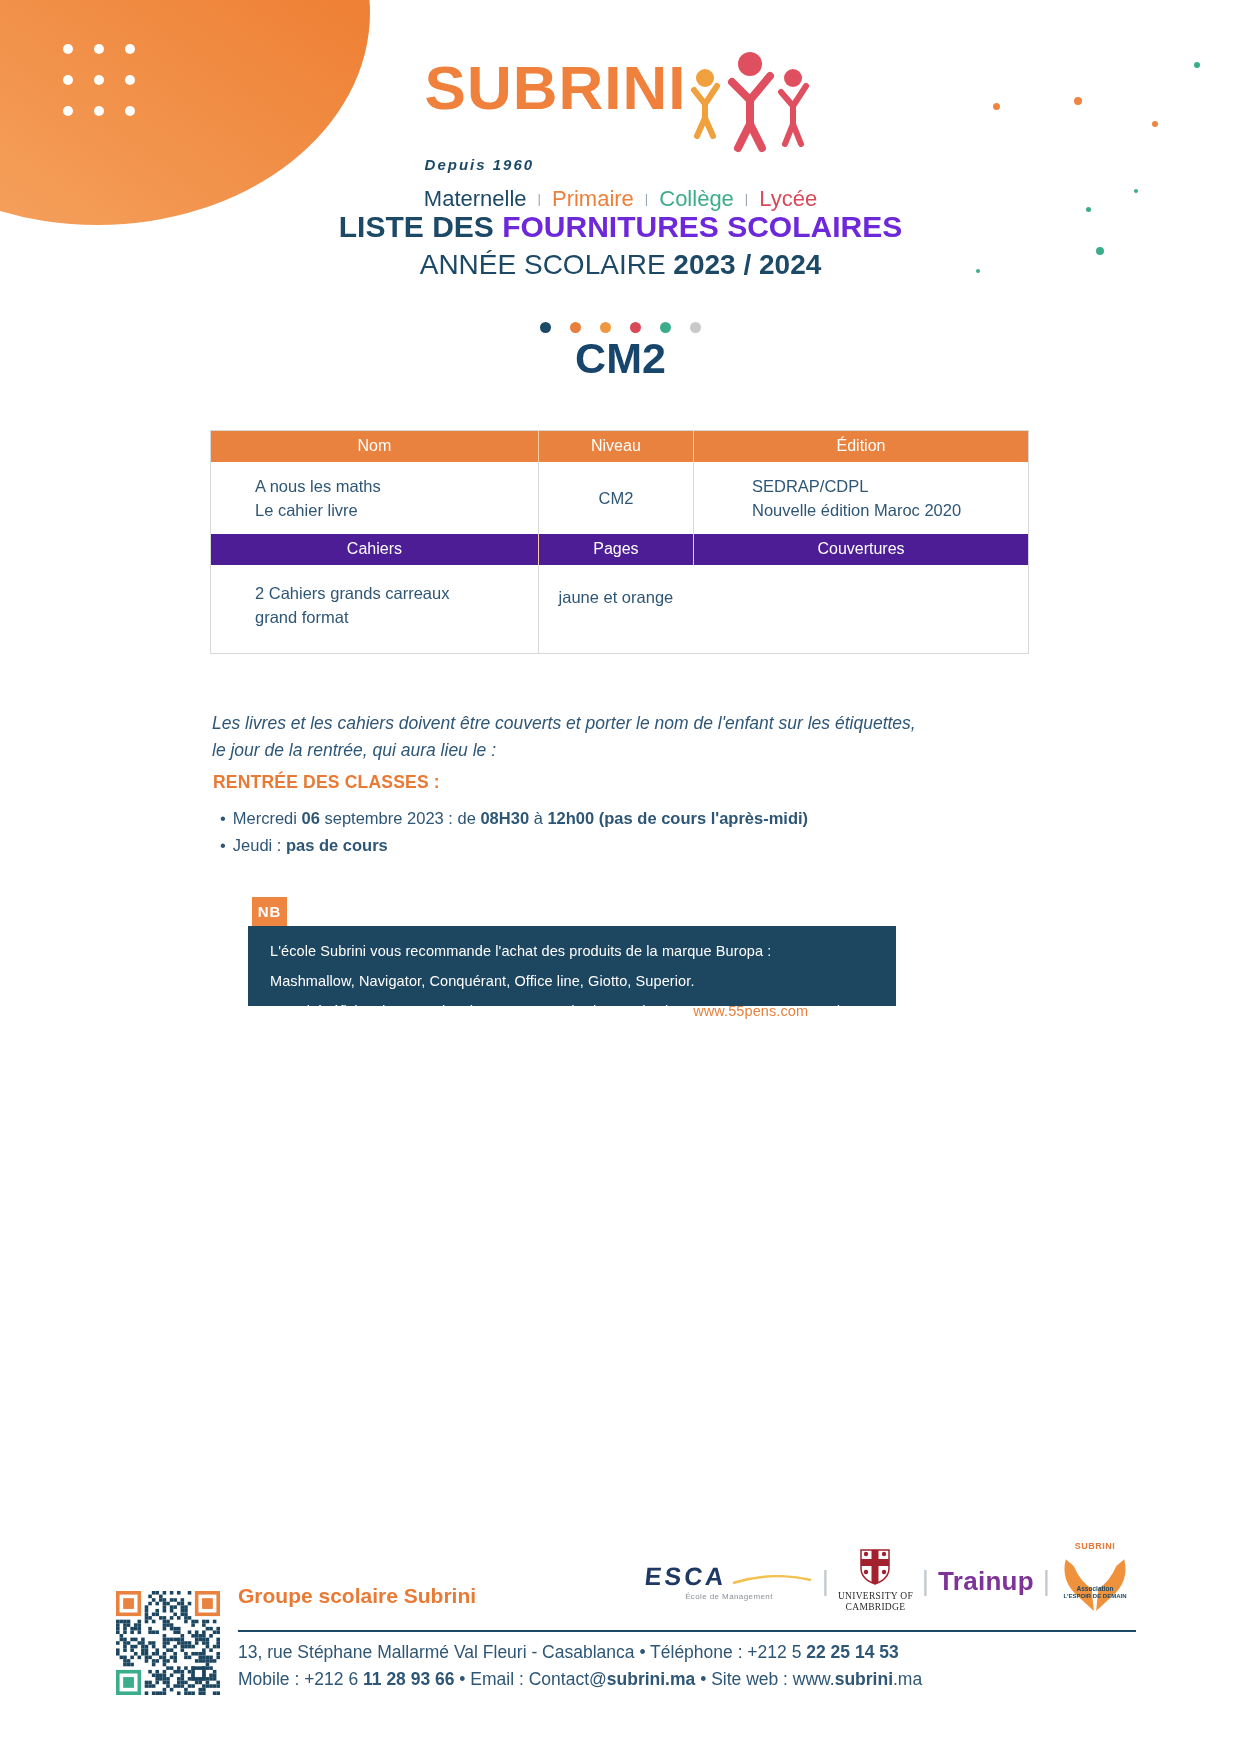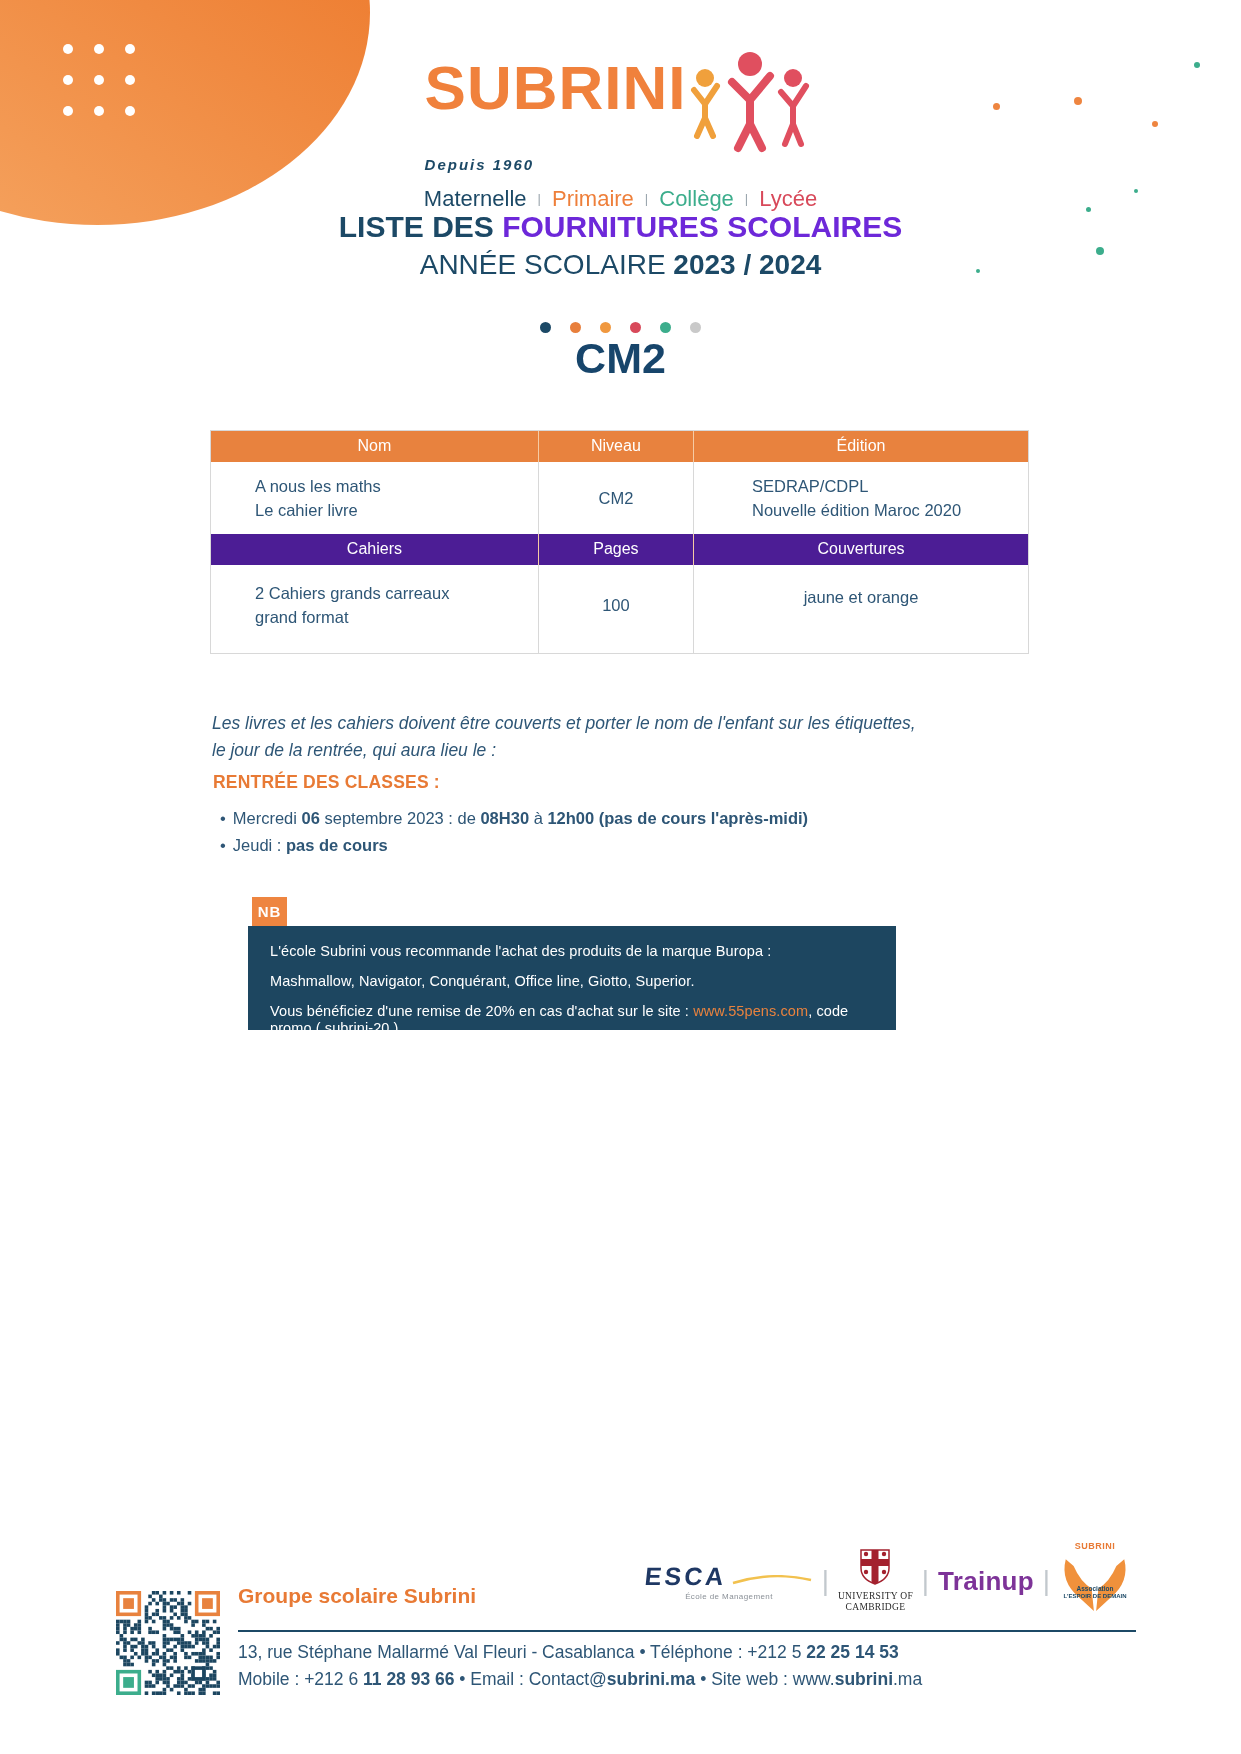--- a/index.html
+++ b/index.html
@@ -66,21 +66,21 @@
         font-size:17.5px; line-height:27px; color:#2E5676; }
   .rentree-h { position:absolute; left:213px; top:772px; color:#E87A35;
         font-weight:700; font-size:17.5px; letter-spacing:0.2px; }
   .bullets { position:absolute; left:212px; top:797px; margin:8px; padding:0;
         list-style:none; font-size:16.5px; line-height:26.5px; color:#2E5676; }
   .bullets li .blt { margin-right:7px; }
   
   .nb-tab { position:absolute; left:252px; top:897px; width:35px; height:29px;
         background:#EE8540; color:#fff; font-weight:700; font-size:15px;
         display:flex; align-items:center; justify-content:center; letter-spacing:1px; }
-  .nb-box { position:absolute; left:248px; top:926px; width:648px; height:104px;
+  .nb-box { position:absolute; left:248px; top:926px; width:648px; height:80px;
         background:#1D4660; color:#fff; font-size:14.5px; padding:4px 22px; }
   .nb-box p { margin:13px 0 0 0; line-height:17px; letter-spacing:0.1px; }
   
   .qr { position:absolute; left:116px; top:1591px; width:104px; height:104px; }
   .f-org { position:absolute; left:238px; top:1584px; font-size:21px; font-weight:700; color:#E87A35; }
   .f-line { position:absolute; left:238px; top:1630px; width:898px; height:2px; background:#1C4966; }
   .f-addr1 { position:absolute; left:238px; top:1642px; font-size:17.5px; color:#2E5676; }
   .f-addr2 { position:absolute; left:238px; top:1669px; font-size:17.5px; color:#2E5676; }
   .partners { position:absolute; left:645px; top:1538px; width:486px; height:86px;
         display:flex; align-items:center; justify-content:space-between; }
@@ -192,21 +192,20 @@
     <div class="trow h2">
       <div class="hcell">Cahiers</div>
       <div class="hcell">Pages</div>
       <div class="hcell">Couvertures</div>
     </div>
     <div class="trow brow row2">
       <div class="bcell cell-left">
         <div>2 Cahiers grands carreaux</div>
         <div>grand format</div>
       </div>
-      <div class="bcell cell-center">100</div>
       <div class="bcell cell-center" style="align-items:flex-start;padding-top:20px;">jaune et orange</div>
     </div>
   </div>
 
   <div class="intro">
     <div>Les livres et les cahiers doivent être couverts et porter le nom de l'enfant sur les étiquettes,</div>
     <div>le jour de la rentrée, qui aura lieu le :</div>
   </div>
   <div class="rentree-h">RENTRÉE DES CLASSES :</div>
   <ul class="bullets">

